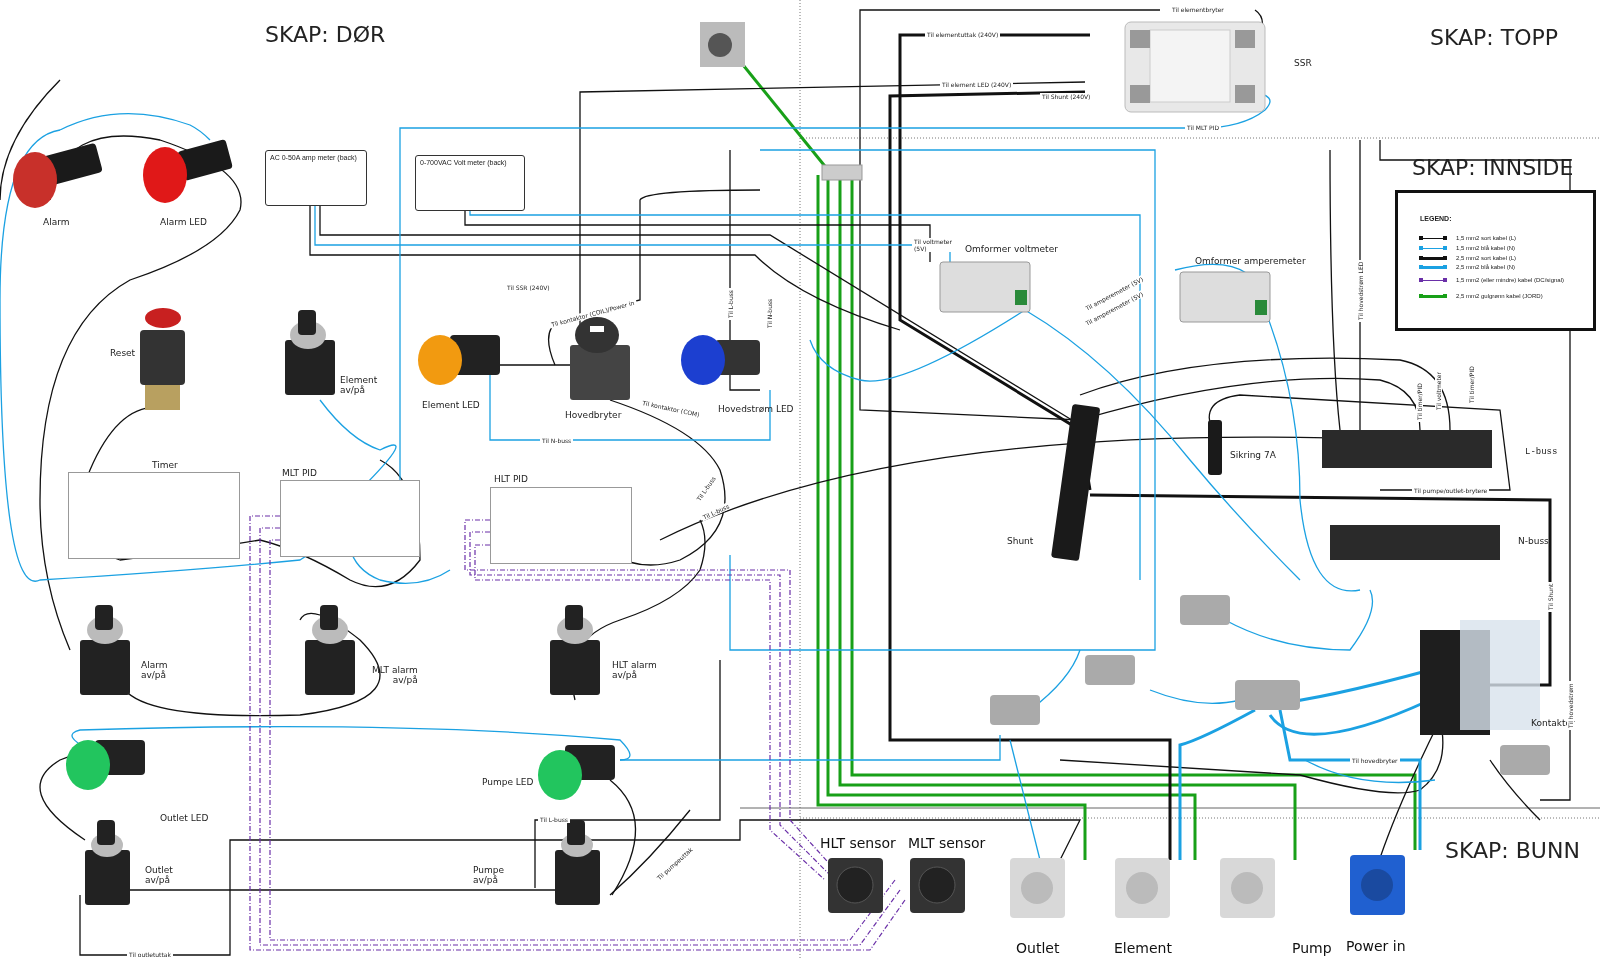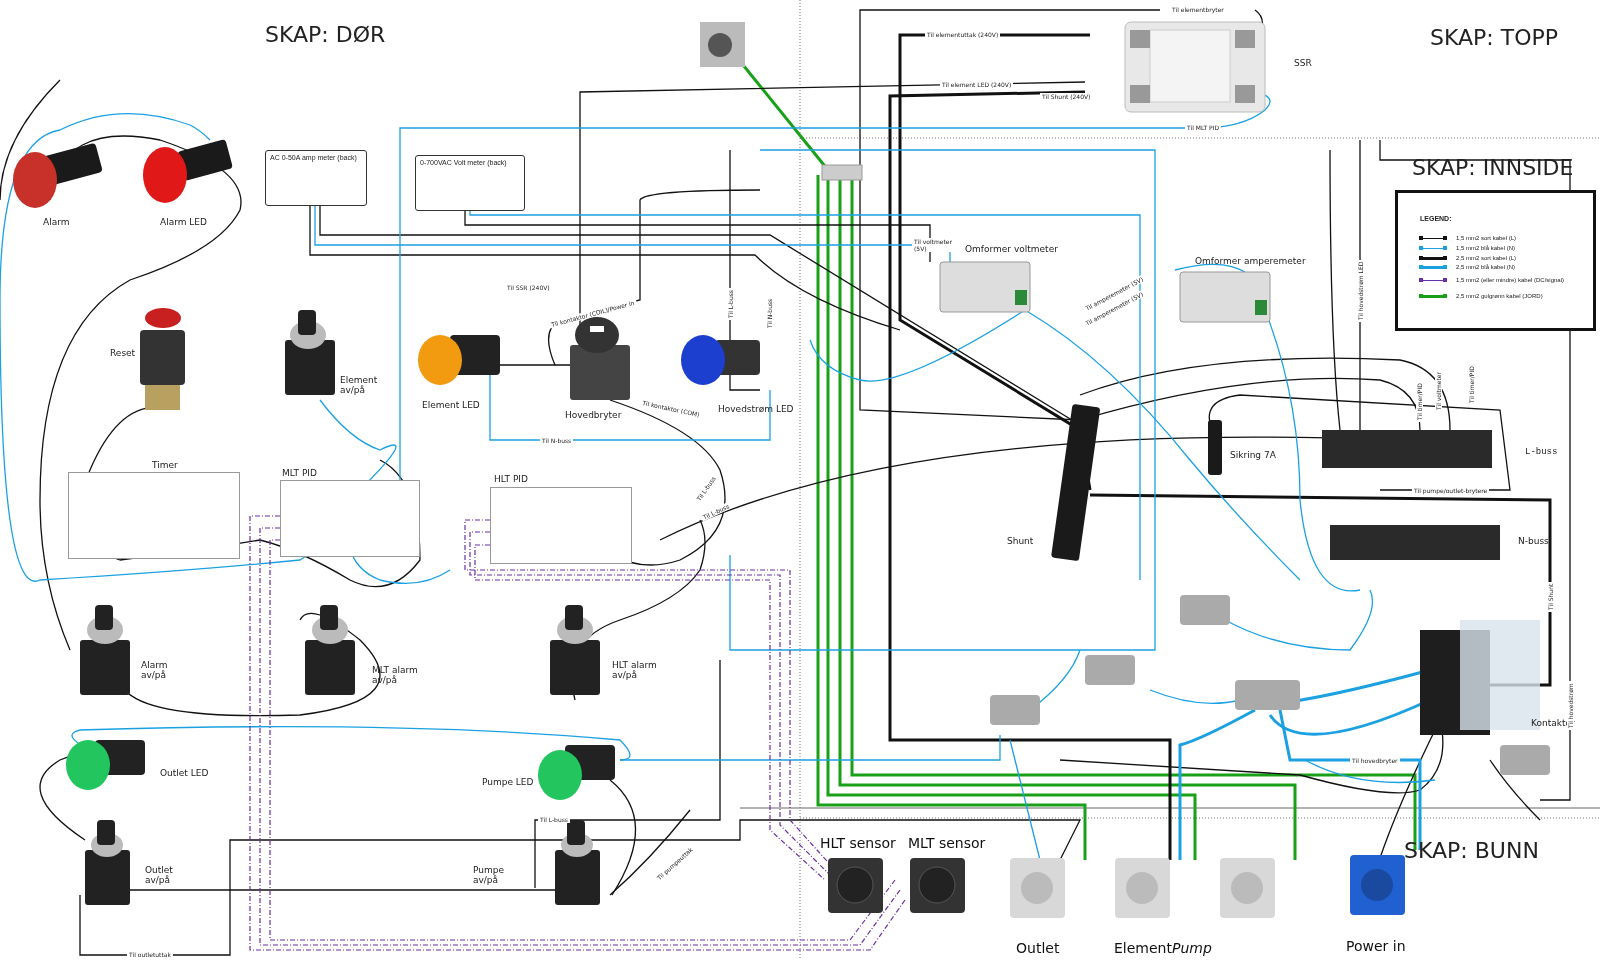--- a/index.html
+++ b/index.html
@@ -113,21 +113,21 @@
     <path d="M320,540 L270,540 L270,940 L850,940 L895,880"></path>
     <path d="M520,520 L465,520 L465,570 L790,570 L790,820 L835,870"></path>
     <path d="M520,532 L470,532 L470,575 L780,575 L780,825 L830,875"></path>
     <path d="M520,545 L475,545 L475,580 L770,580 L770,830 L825,880"></path>
   </g>
 </svg>
 
 <div class="section-title" style="left:265px;top:22px;">SKAP: DØR</div>
 <div class="section-title" style="left:1430px;top:25px;">SKAP: TOPP</div>
 <div class="section-title" style="left:1412px;top:155px;">SKAP: INNSIDE</div>
-<div class="section-title" style="left:1404px;top:838px;">SKAP: BUNN</div>
+<div class="section-title" style="left:1445px;top:838px;">SKAP: BUNN</div>
 
 <div class="legend">
   <div class="title">LEGEND:</div>
   <div class="row" style="top:40px">
         <span class="swatch" style="height:1px;background:#111"></span>
         <span>1,5 mm2 sort kabel (L)</span>
       </div>
   <div class="row" style="top:50px">
         <span class="swatch" style="height:1px;background:#1ba1e2"></span>
         <span>1,5 mm2 blå kabel (N)</span>
@@ -323,43 +323,43 @@
 <div class="comp-label" style="left:152px;top:460px;">Timer</div>
 <div class="comp-label" style="left:340px;top:375px;white-space:pre;">Element
 av/på</div>
 <div class="comp-label" style="left:422px;top:400px;text-align:right;">Element LED</div>
 <div class="comp-label" style="left:565px;top:410px;">Hovedbryter</div>
 <div class="comp-label" style="left:718px;top:404px;">Hovedstrøm LED</div>
 <div class="comp-label" style="left:282px;top:468px;">MLT PID</div>
 <div class="comp-label" style="left:494px;top:474px;">HLT PID</div>
 <div class="comp-label" style="left:141px;top:660px;white-space:pre;">Alarm
 av/på</div>
-<div class="comp-label" style="left:372px;top:665px;white-space:pre;">MLT alarm
+<div class="comp-label" style="left:372px;top:665px;white-space:pre;text-align:right;">MLT alarm
 av/på</div>
 <div class="comp-label" style="left:612px;top:660px;white-space:pre;">HLT alarm
 av/på</div>
-<div class="comp-label" style="left:160px;top:768px;text-align:center;">Outlet LED</div>
+<div class="comp-label" style="left:160px;top:813px;text-align:center;">Outlet LED</div>
 <div class="comp-label" style="left:482px;top:777px;">Pumpe LED</div>
 <div class="comp-label" style="left:145px;top:865px;white-space:pre;">Outlet
 av/på</div>
 <div class="comp-label" style="left:473px;top:865px;white-space:pre;">Pumpe
 av/på</div>
 <div class="comp-label" style="left:1255px;top:58px;margin-left:39px;">SSR</div>
 <div class="comp-label" style="left:965px;top:244px;">Omformer voltmeter</div>
 <div class="comp-label" style="left:1195px;top:256px;">Omformer amperemeter</div>
 <div class="comp-label" style="left:1230px;top:450px;">Sikring 7A</div>
 <div class="comp-label" style="left:1007px;top:536px;">Shunt</div>
 <div class="comp-label" style="left:1525px;top:447px;font-family:Liberation Mono, monospace;">L-buss</div>
 <div class="comp-label" style="left:1518px;top:536px;">N-buss</div>
 <div class="comp-label" style="left:1531px;top:718px;">Kontaktor</div>
 <div class="big-label" style="left:820px;top:835px;">HLT sensor</div>
 <div class="big-label" style="left:908px;top:835px;">MLT sensor</div>
 <div class="big-label" style="left:1016px;top:940px;">Outlet</div>
 <div class="big-label" style="left:1114px;top:940px;">Element</div>
-<div class="big-label" style="left:1172px;top:940px;font-style:italic;">Pump</div>
+<div class="big-label" style="left:1292px;top:940px;">Pump</div>
 <div class="big-label" style="left:1346px;top:938px;">Power in</div>
 
 <div class="wire-label" style="left:1170px;top:6px;">Til elementbryter</div>
 <div class="wire-label" style="left:925px;top:31px;">Til elementuttak (240V)</div>
 <div class="wire-label" style="left:940px;top:81px;">Til element LED (240V)</div>
 <div class="wire-label" style="left:1040px;top:93px;">Til Shunt (240V)</div>
 <div class="wire-label" style="left:1185px;top:124px;">Til MLT PID</div>
 <div class="wire-label" style="left:912px;top:238px;white-space:pre;">Til voltmeter
 (5V)</div>
 <div class="wire-label" style="left:1080px;top:290px;transform:rotate(-28deg);">Til amperemeter (5V)</div>

